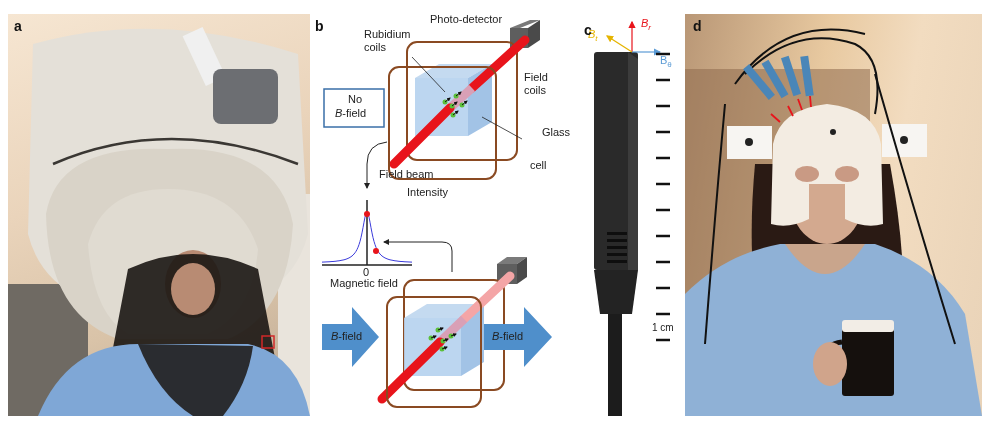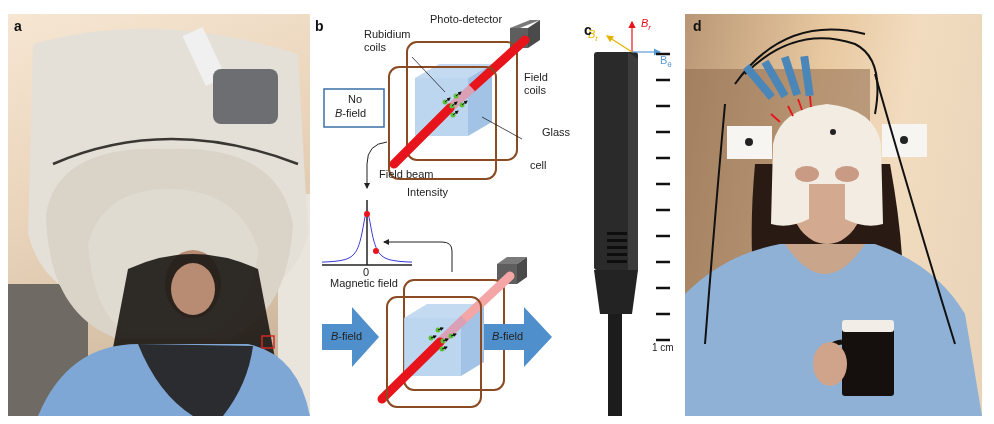--- a/index.html
+++ b/index.html
@@ -200,21 +200,21 @@
         <line x1="84" x2="98" y1="222" y2="222" stroke="#111" stroke-width="2.5"></line>
         <line x1="84" x2="98" y1="248" y2="248" stroke="#111" stroke-width="2.5"></line>
         <line x1="84" x2="98" y1="274" y2="274" stroke="#111" stroke-width="2.5"></line>
         <line x1="84" x2="98" y1="300" y2="300" stroke="#111" stroke-width="2.5"></line>
         <line x1="84" x2="98" y1="326" y2="326" stroke="#111" stroke-width="2.5"></line>
       </g>
   </svg>
   <span class="lbl" style="left:69px;top:3px;color:#e8141b;font-style:italic;"><span>B</span><sub style="font-size:8px;">r</sub></span>
   <span class="lbl" style="left:16px;top:14px;color:#e5b400;font-style:italic;"><span>B</span><sub style="font-size:8px;">t</sub></span>
   <span class="lbl" style="left:88px;top:40px;color:#5b9bd5;"><span>B</span><sub style="font-size:8px;">θ</sub></span>
-  <span class="lbl" style="left:80px;top:307px;font-size:10px;margin-top:20px;">1 cm</span>
+  <span class="lbl" style="left:80px;top:307px;font-size:10px;">1 cm</span>
 </div>
 
 <div class="panel" id="panel-d">
   <span class="panel-letter" style="left:8px;top:4px;color:#111;">d</span>
   <svg width="297" height="402" viewBox="0 0 297 402">
     <rect x="0" y="55" width="185" height="250" fill="#8e6a4c" opacity="0.55"></rect>
 
     <path d="M70 150 Q60 260 80 330 L215 330 Q225 260 205 150 Z" fill="#2a1a14"></path>
 
     <path d="M0 402 L0 280 Q40 240 95 230 L190 230 Q250 250 280 300 L297 402 Z" fill="#8fb1d6"></path>

